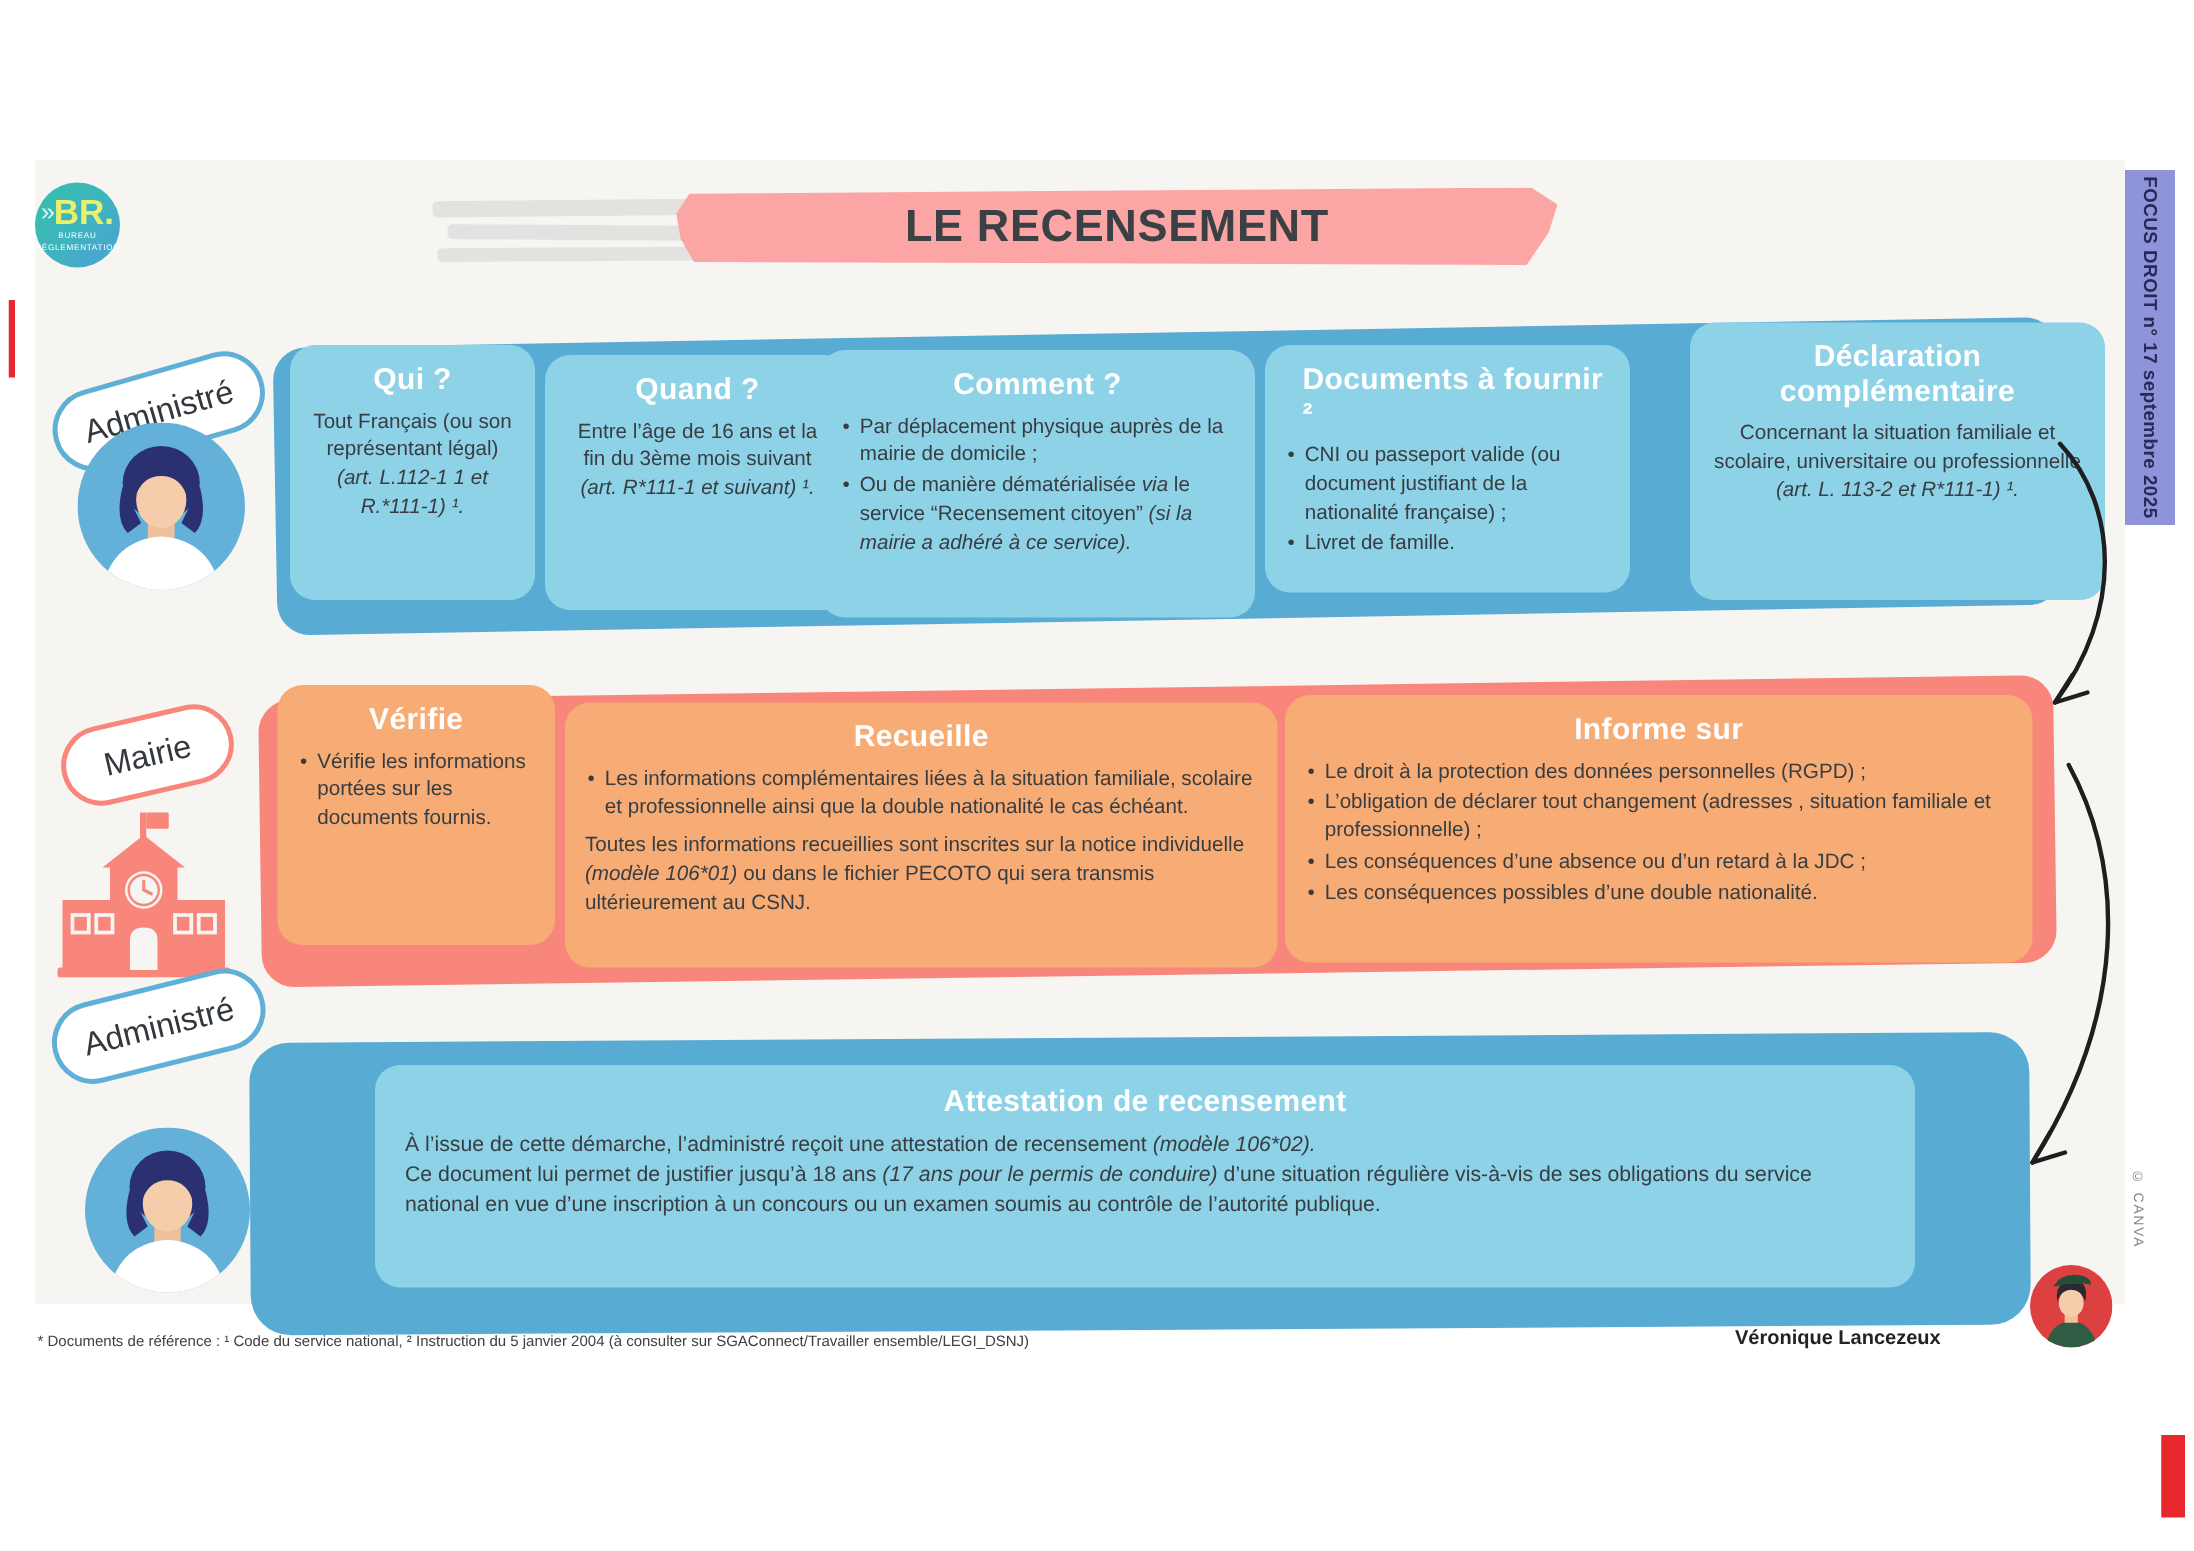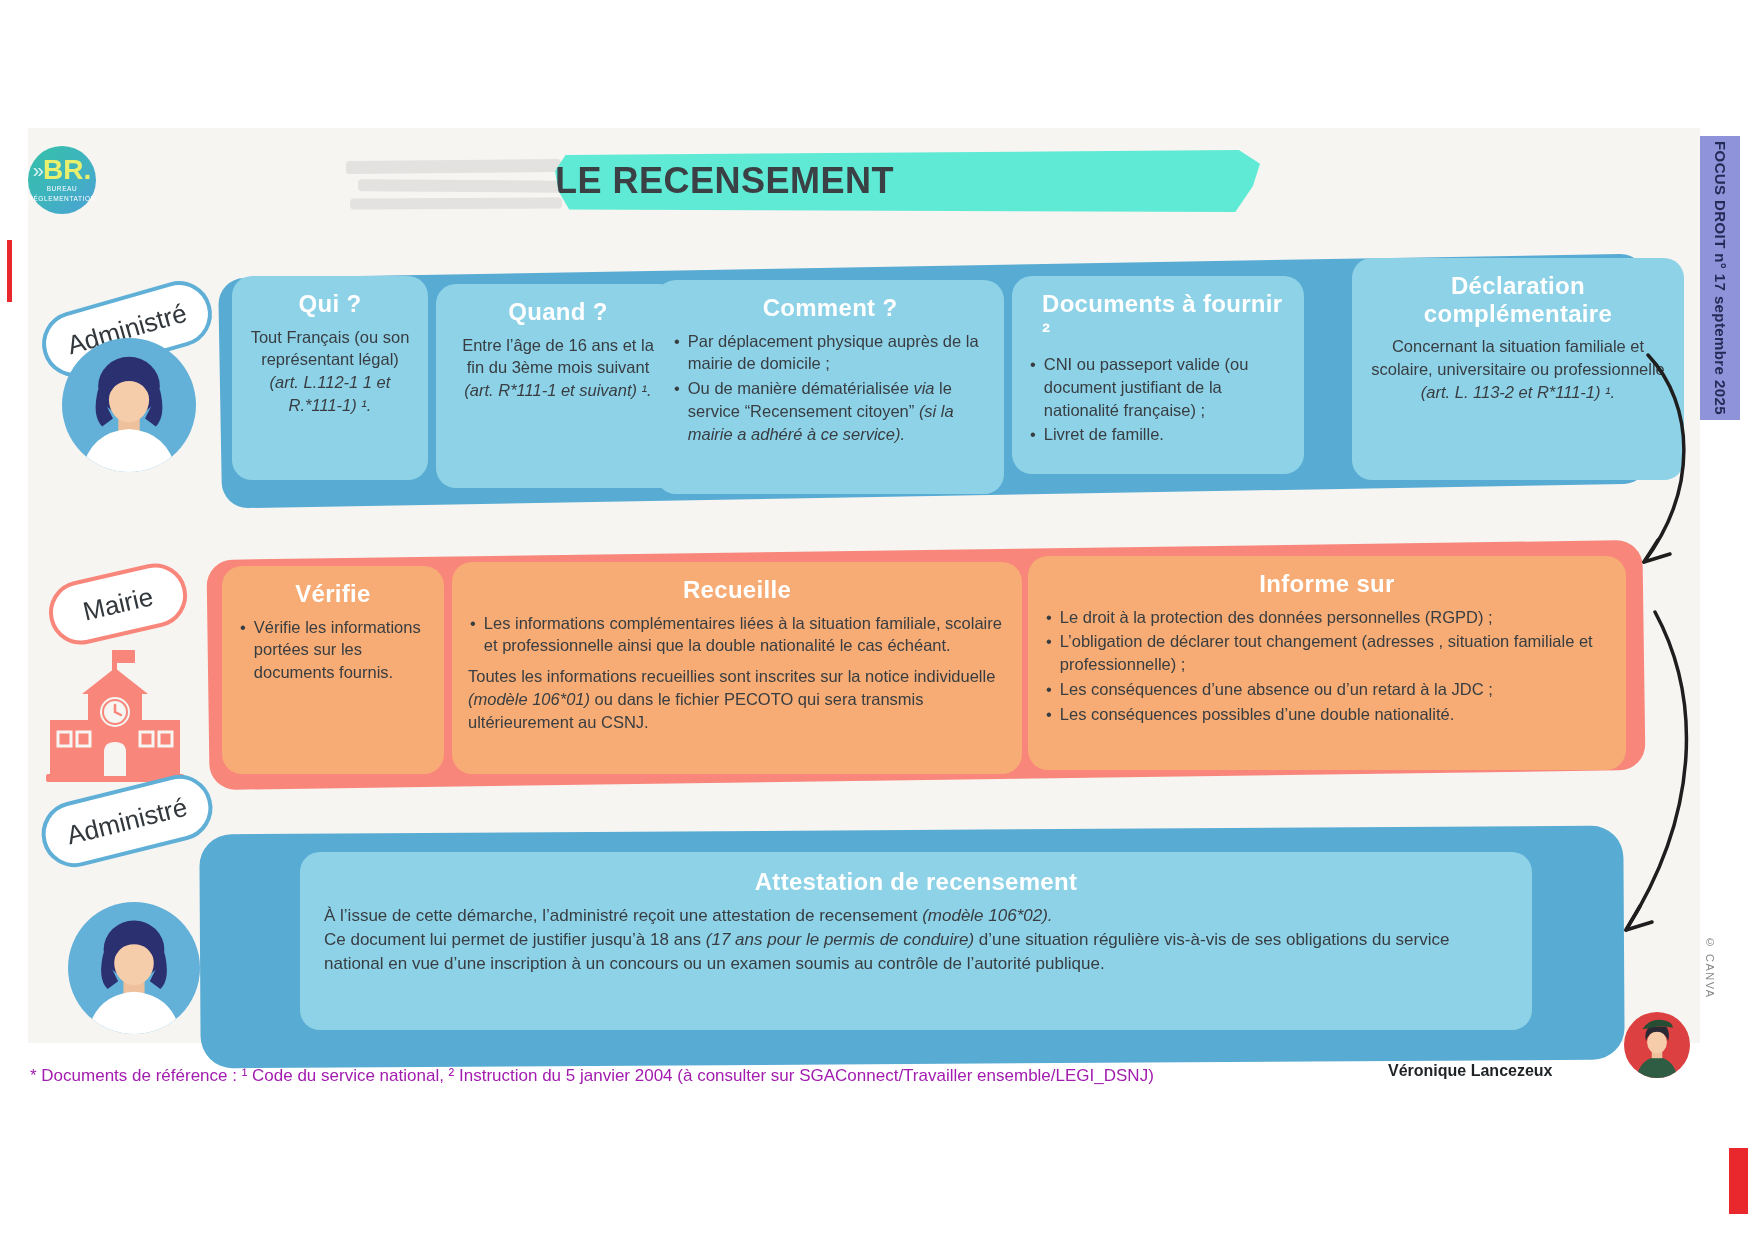--- a/index.html
+++ b/index.html
@@ -22,23 +22,23 @@
     background:linear-gradient(135deg,#35c0a8 0%,#3fb3c0 55%,#4d9fd6 100%);
     display:flex;flex-direction:column;align-items:center;justify-content:center;
     color:#fff;
   }
   .logo .toprow{display:flex;align-items:center;line-height:1;}
   .logo .chev{font-size:20px;color:rgba(255,255,255,.85);margin-right:1px;letter-spacing:-2px;}
   .logo .br{font-size:28px;font-weight:700;color:#e9f06d;letter-spacing:0;}
   .logo .sub{font-size:6.5px;letter-spacing:.6px;line-height:1.5;color:#ffffff;text-align:center;}
   
   .brush{
-    left:555px;top:150px;width:705px;height:62px;background:#5eead4;
+    left:541px;top:150px;width:705px;height:62px;background:#fca5a5;
     clip-path:polygon(0 34%,1.5% 8%,97% 0,100% 22%,99% 58%,96.5% 100%,2% 96%,.5% 66%);
-    display:flex;align-items:center;justify-content:flex-start;
+    display:flex;align-items:center;justify-content:center;
   }
   .streak{background:#e3e2e0;border-radius:4px;}
   .s1{left:346px;top:160px;width:215px;height:13px;transform:rotate(-.6deg);}
   .s2{left:358px;top:180px;width:205px;height:12px;transform:rotate(.4deg);}
   .s3{left:350px;top:198px;width:212px;height:11px;transform:rotate(-.3deg);}
   .page-title{
     font-size:36px;font-weight:700;color:#3b4045;letter-spacing:.5px;margin:0;
   }
   
   .banner{
@@ -81,35 +81,35 @@
   .bul p{margin:0;}
   .para{margin:8px 0 0 0;}
   .it{font-style:italic;}
   
   .b-qui {left:232px;top:276px;width:196px;height:204px;}
   .b-quand{left:436px;top:284px;width:244px;height:204px;}
   .b-comment{left:656px;top:280px;width:348px;height:214px;}
   .b-docs{left:1012px;top:276px;width:292px;height:198px;}
   .b-decl{left:1312px;top:258px;width:332px;height:222px;margin-left:40px;}
   
-  .b-verifie{left:222px;top:566px;width:222px;height:208px;}
+  .b-verifie{left:222px;top:548px;width:222px;height:208px;}
   .b-recueille{left:452px;top:562px;width:570px;height:212px;}
   .b-informe{left:1028px;top:556px;width:598px;height:214px;}
   
   .b-attest{left:300px;top:852px;width:1232px;height:178px;padding:14px 24px;}
   .b-attest .att-body{font-size:17px;line-height:1.42;}
   
   .avatar1{left:62px;top:338px;width:134px;height:134px;}
   .avatar2{left:68px;top:902px;width:132px;height:132px;}
   .mairie-icon{left:44px;top:648px;width:142px;height:134px;}
   .author-avatar{left:1624px;top:1012px;width:66px;height:66px;}
   
   .arrows{left:1600px;top:330px;width:150px;height:640px;pointer-events:none;}
   
-  .footnote{left:30px;top:1066px;width:1180px;font-size:17px;color:#a21caf;}
+  .footnote{left:30px;top:1066px;width:1180px;font-size:12px;color:#404040;}
   .author-name{left:1388px;top:1062px;width:180px;font-size:16px;font-weight:700;color:#1f2326;}
 </style>
 </head>
 <body>
 
 <div class="abs canvas"></div>
 
 <div class="abs redbar tl"></div>
 <div class="abs redbar br"></div>
 

